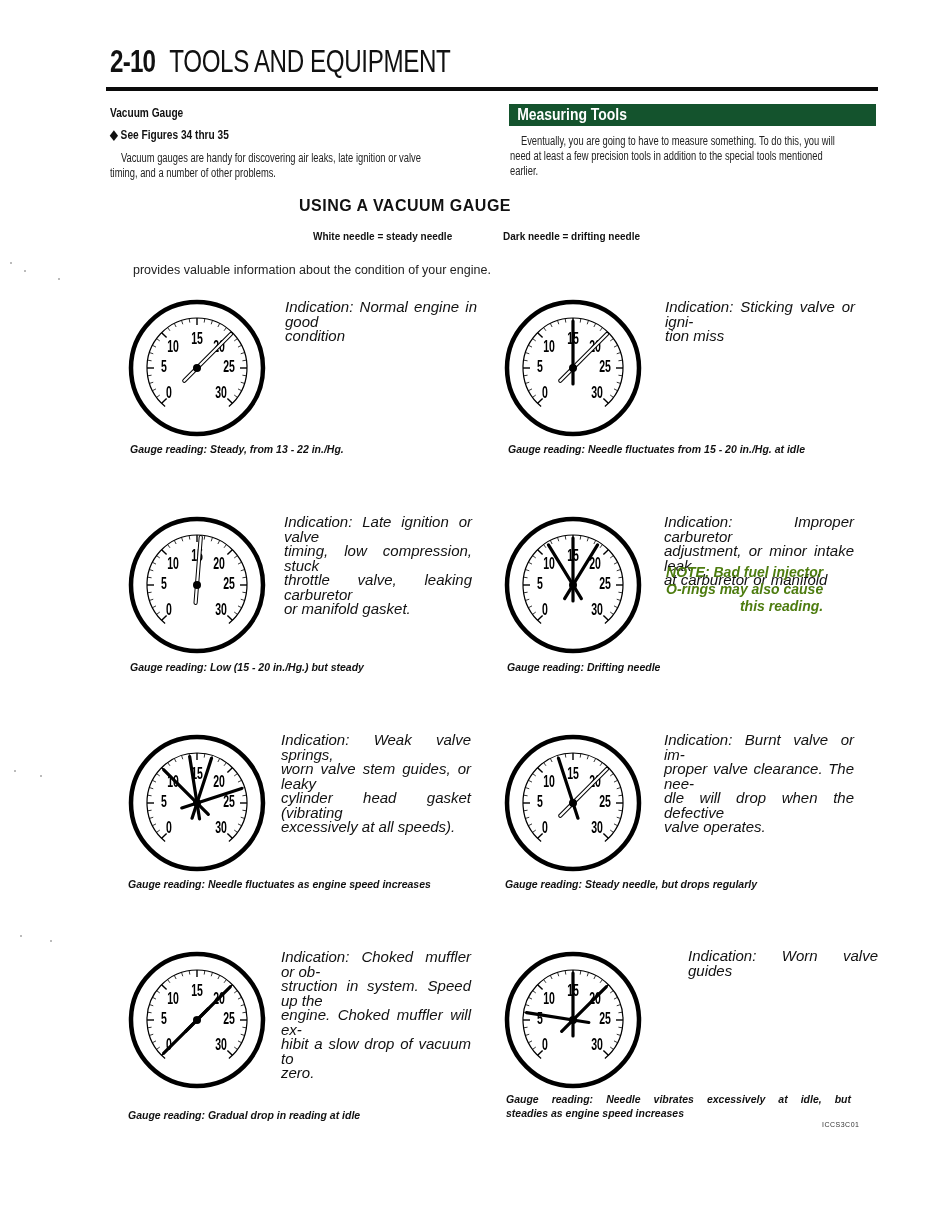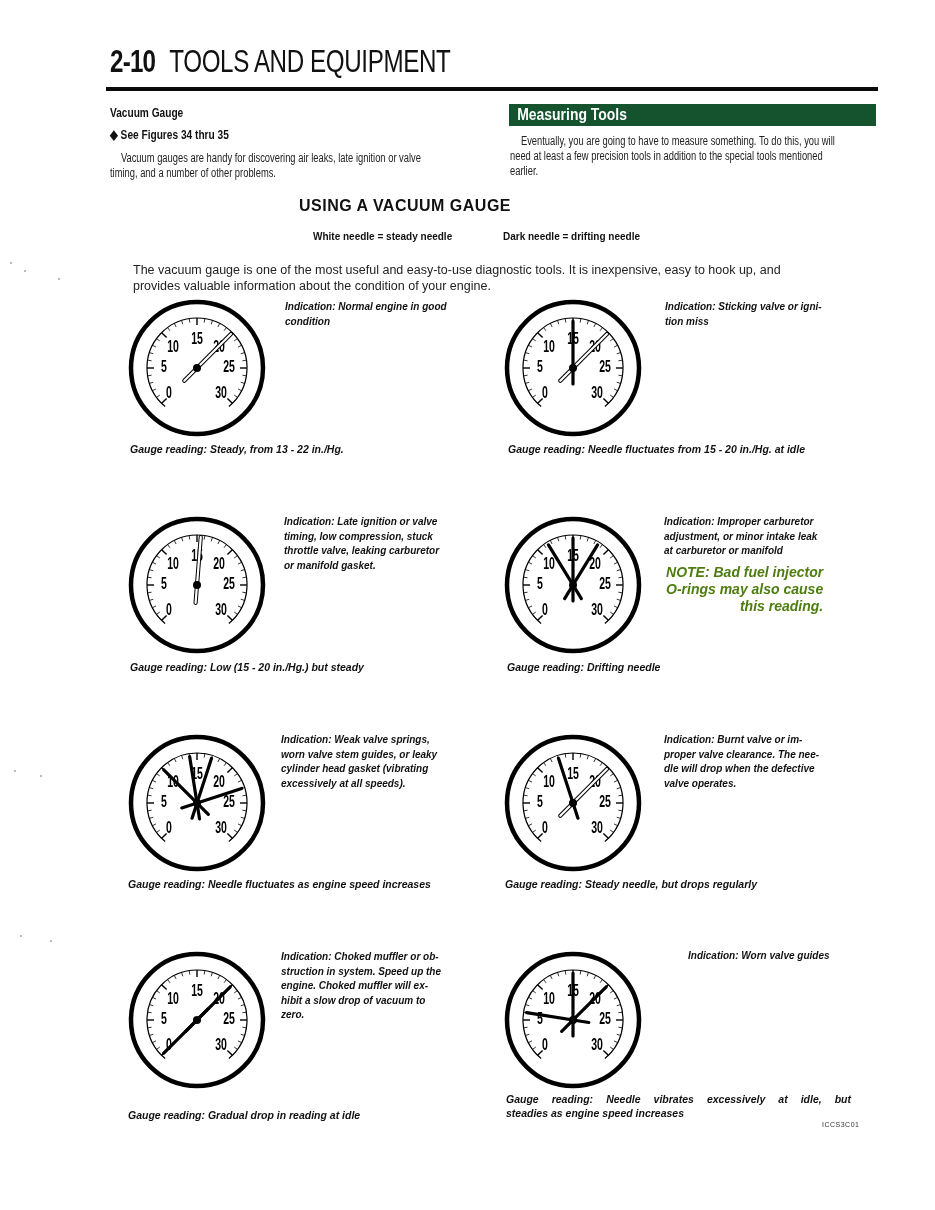--- a/index.html
+++ b/index.html
@@ -12,21 +12,21 @@
   .narrow { font-family: "Liberation Sans", sans-serif; transform: scaleX(0.78); transform-origin: left top; white-space: nowrap; }
   .h-sub { left: 110px; top: 105px; font-size: 13px; font-weight: bold; }
   .see { left: 110px; top: 127px; font-size: 13px; font-weight: bold; }
   .body-l { left: 110px; top: 151px; font-size: 12px; line-height: 15px; color: #222; }
   .banner { left: 509px; top: 104px; width: 367px; height: 22px; background: #14532d; }
   .banner span { display:block; color:#fff; font-weight: bold; font-size: 17px; line-height: 22px; padding-left: 10px; transform: scaleX(0.82); transform-origin: left center; white-space: nowrap; }
   .body-r { left: 510px; top: 134px; font-size: 12px; line-height: 15px; color: #222; }
   .fig-title { left: 0; width: 810px; top: 197px; text-align: center; font-weight: bold; font-size: 16px; letter-spacing: 0.5px; }
   .legend { top: 231px; font-size: 10px; font-weight: bold; }
   .intro { left: 133px; top: 262px; width: 730px; font-size: 12.5px; line-height: 16px; color: #222; }
-  .ind { font-size: 10px; font-weight: bold; font-style: italic; line-height: 14.5px; text-align: justify; color: #111; }
+  .ind { font-size: 15px; font-weight: normal; font-style: italic; line-height: 14.5px; text-align: justify; color: #111; }
   .reading { font-size: 10.5px; font-weight: bold; font-style: italic; line-height: 14px; color: #111; }
   .note { font-size: 14px; font-weight: bold; font-style: italic; line-height: 17px; color: #4d7c0f; text-align: right; }
   .figid { left: 822px; top: 1121px; font-size: 7px; color: #333; letter-spacing: 0.5px; }
   svg.gauge { position: absolute; overflow: visible; }
   .speck { position:absolute; width:2px; height:2px; background:#bbb; }
 </style>
 </head>
 <body>
 
 <div class="abs chapter">
@@ -47,21 +47,20 @@
 <div class="abs narrow body-r">
   <div style="padding-left:14px">Eventually, you are going to have to measure something. To do this, you will</div>
   <div>need at least a few precision tools in addition to the special tools mentioned</div>
   <div>earlier.</div>
 </div>
 
 <div class="abs fig-title">USING A VACUUM GAUGE</div>
 <div class="abs legend" style="left:313px">White needle = steady needle</div>
 <div class="abs legend" style="left:503px">Dark needle = drifting needle</div>
 <div class="abs intro">
-  <div>The vacuum gauge is one of the most useful and easy-to-use diagnostic tools. It is inexpensive, easy to hook up, and</div>
   <div>provides valuable information about the condition of your engine.</div>
 </div>
 
 <svg class="gauge" style="left:127px;top:298px" width="140" height="140">
     <circle cx="70" cy="70" r="66" fill="#fff" stroke="#000" stroke-width="4.5"></circle>
     <path d="M38.128800512565505,108.52566213878946 A50,50 0 1 1 101.87119948743447,108.52566213878949" fill="none" stroke="#000" stroke-width="1.2"></path>
     <line x1="34.64466094067262" y1="105.35533905932738" x2="39.59440840897845" y2="100.40559159102153" stroke="#000" stroke-width="1.4"></line>
     <line x1="29.54915028125263" y1="99.38926261462365" x2="32.785218258752415" y2="97.03812160545377" stroke="#000" stroke-width="0.8"></line>
     <line x1="25.449673790581606" y1="92.69952498697734" x2="29.01369988733508" y2="90.88356298801915" stroke="#000" stroke-width="0.8"></line>
     <line x1="22.447174185242318" y1="85.45084971874736" x2="26.251400250422932" y2="84.21478174124758" stroke="#000" stroke-width="0.8"></line>

